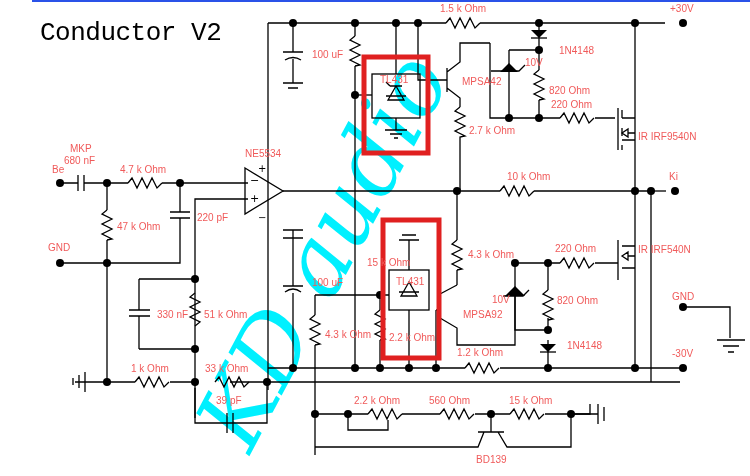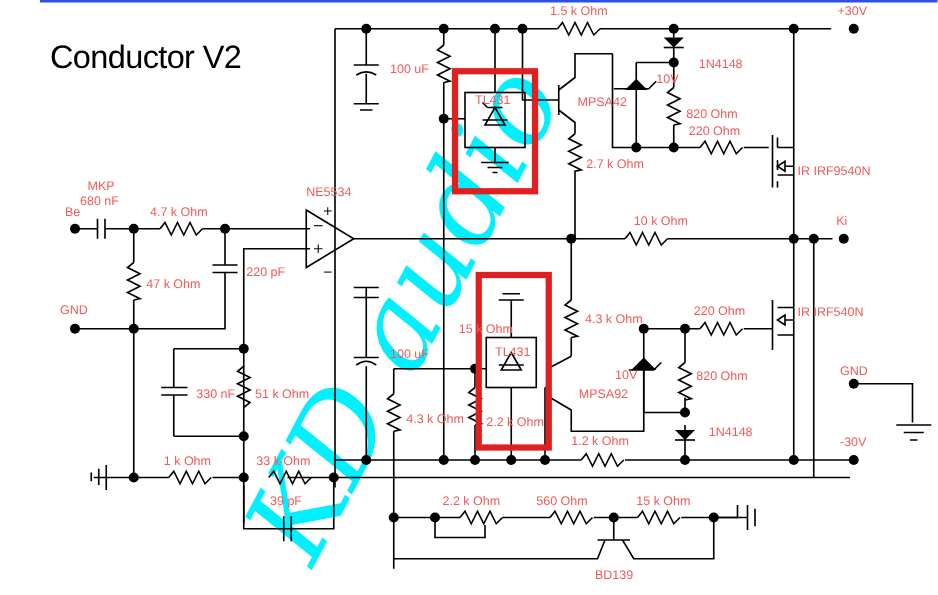--- a/index.html
+++ b/index.html
@@ -1,18 +1,18 @@
 <!DOCTYPE html>
 <html><head>
 <meta charset="utf-8">
 <style>
   html, body { margin:0; padding:0; background:#ffffff; }
   body { width:750px; height:476px; overflow:hidden; position:relative; font-family:"Liberation Sans", sans-serif; }
   #topbar { position:absolute; left:32px; top:0; width:718px; height:2px; background:#2a52e8; }
-  #title { position:absolute; left:40px; top:30px; font-family:Liberation Sans, sans-serif; font-size:26px; color:#000; letter-spacing:-0.5px; }
+  #title { position:absolute; left:40px; top:18px; font-family:Liberation Mono, monospace; font-size:26px; color:#000; letter-spacing:-0.5px; }
   svg { position:absolute; left:0; top:0; }
   .w { stroke:#000; stroke-width:1.3; fill:none; }
   .lbl { fill:#f05a5a; font-family:"Liberation Sans", sans-serif; font-size:10px; }
   .dot { fill:#000; }
   .red { fill:none; stroke:#e02020; stroke-width:5; }
   .wm { fill:#00f0ff; font-family:"DejaVu Serif", serif; font-style:italic; font-size:92px; }
   .zen { fill:#000; }
 </style>
 </head>
 <body>

